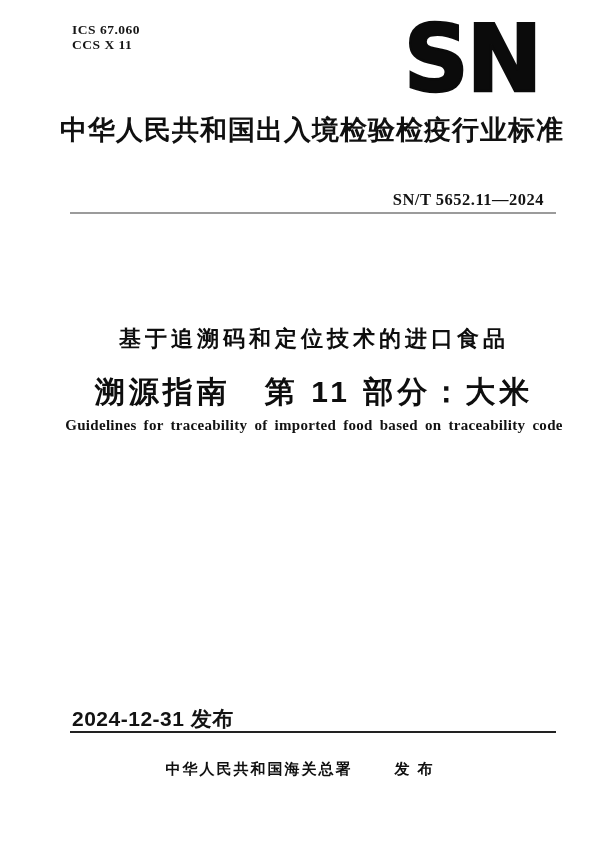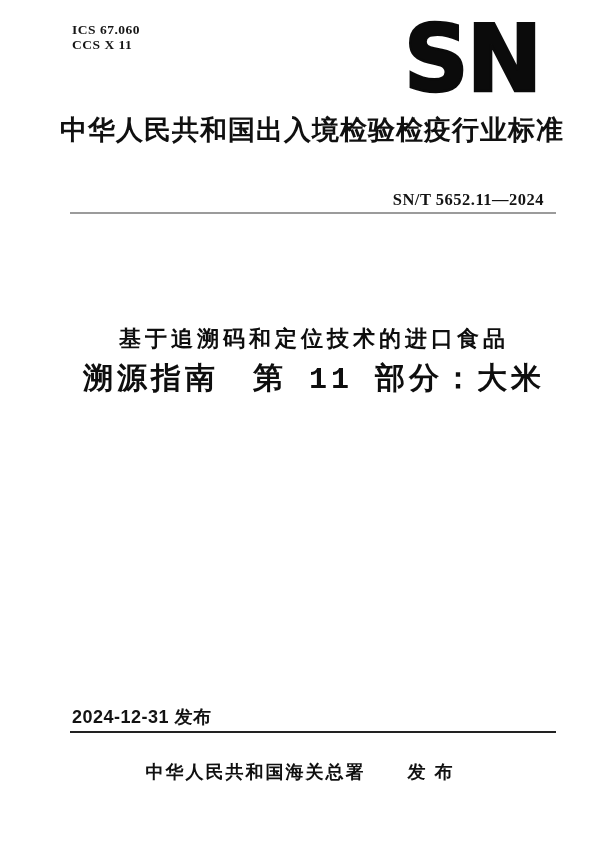--- a/index.html
+++ b/index.html
@@ -52,49 +52,49 @@
     position:absolute;left:70px;width:486px;top:212px;height:2px;
   }
 
   
   .title-cn{
     position:absolute;left:40px;right:12px;top:320px;
     text-align:center;color:#0e0e0e;
     font-weight:bold;
   }
   .title-cn .line1{font-size:22px;letter-spacing:4px;line-height:38px;}
-  .title-cn .line2{font-size:30px;letter-spacing:4px;line-height:36px;margin-top:4px;font-family:Liberation Mono, monospace;}
+  .title-cn .line2{font-size:30px;letter-spacing:4px;line-height:36px;margin-top:16px;}
 
   
   .title-en{
     position:absolute;left:60px;right:32px;top:414px;
     text-align:center;
     font-family:"Liberation Serif", serif;
     font-weight:bold;font-size:15px;line-height:23px;
     color:#121212;letter-spacing:0.3px;
     word-spacing:3px;
   }
 
   
   .dates{
     position:absolute;left:72px;right:44px;top:705px;
     display:flex;justify-content:space-between;align-items:baseline;
-    font-size:18px;font-weight:bold;letter-spacing:0.5px;
+    font-size:21px;font-weight:bold;letter-spacing:0.5px;
     color:#131313;
   }
 
   .rule-dark{
     position:absolute;left:70px;width:486px;top:731px;height:2px;
   }
 
   
   .publisher-row{
     position:absolute;left:0;right:0;top:760px;
     display:flex;justify-content:center;align-items:baseline;
-    font-size:18px;font-weight:bold;letter-spacing:2px;
+    font-size:15px;font-weight:bold;letter-spacing:2px;
     color:#101010;
   }
   .publisher-row .gap{display:inline-block;width:42px;}
 </style>
 </head>
 <body>
 
 <div class="page">
 
   <div class="codes">
@@ -109,20 +109,21 @@
   <div class="std-number">SN/T 5652.11—2024</div>
 
   <div class="rule-gray" style="background: rgb(155, 155, 155);"></div>
 
   <div class="title-cn">
     <div class="line1">基于追溯码和定位技术的进口食品</div>
     <div class="line2">溯源指南　第 11 部分：大米</div>
   </div>
 
   <div class="title-en">
+    <div>Guidelines for traceability of imported food based on traceability code</div>
   </div>
 
   <div class="dates">
     <span>2024-12-31 发布</span>
   </div>
 
   <div class="rule-dark" style="background: rgb(34, 34, 34);"></div>
 
   <div class="publisher-row">
     <span>中华人民共和国海关总署</span>

